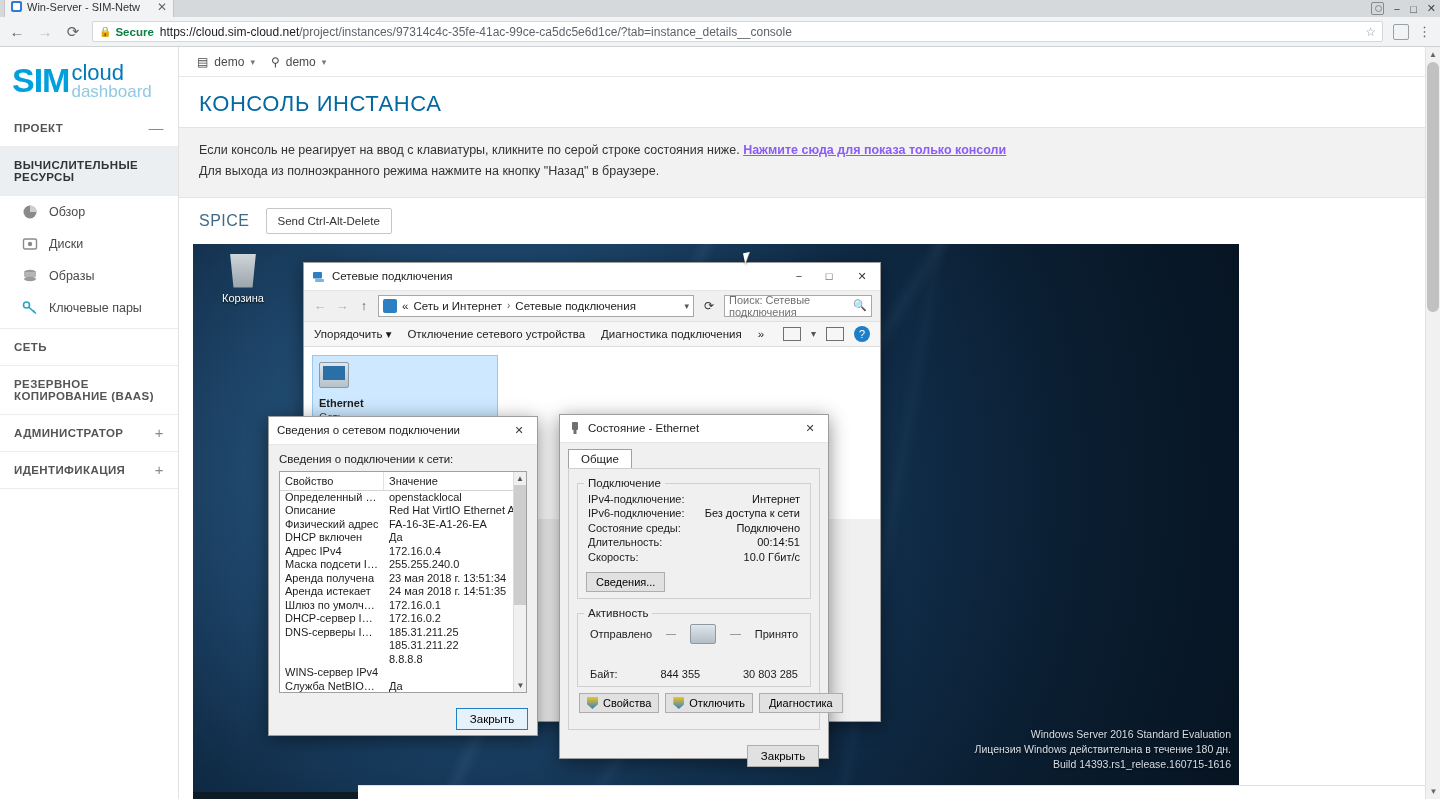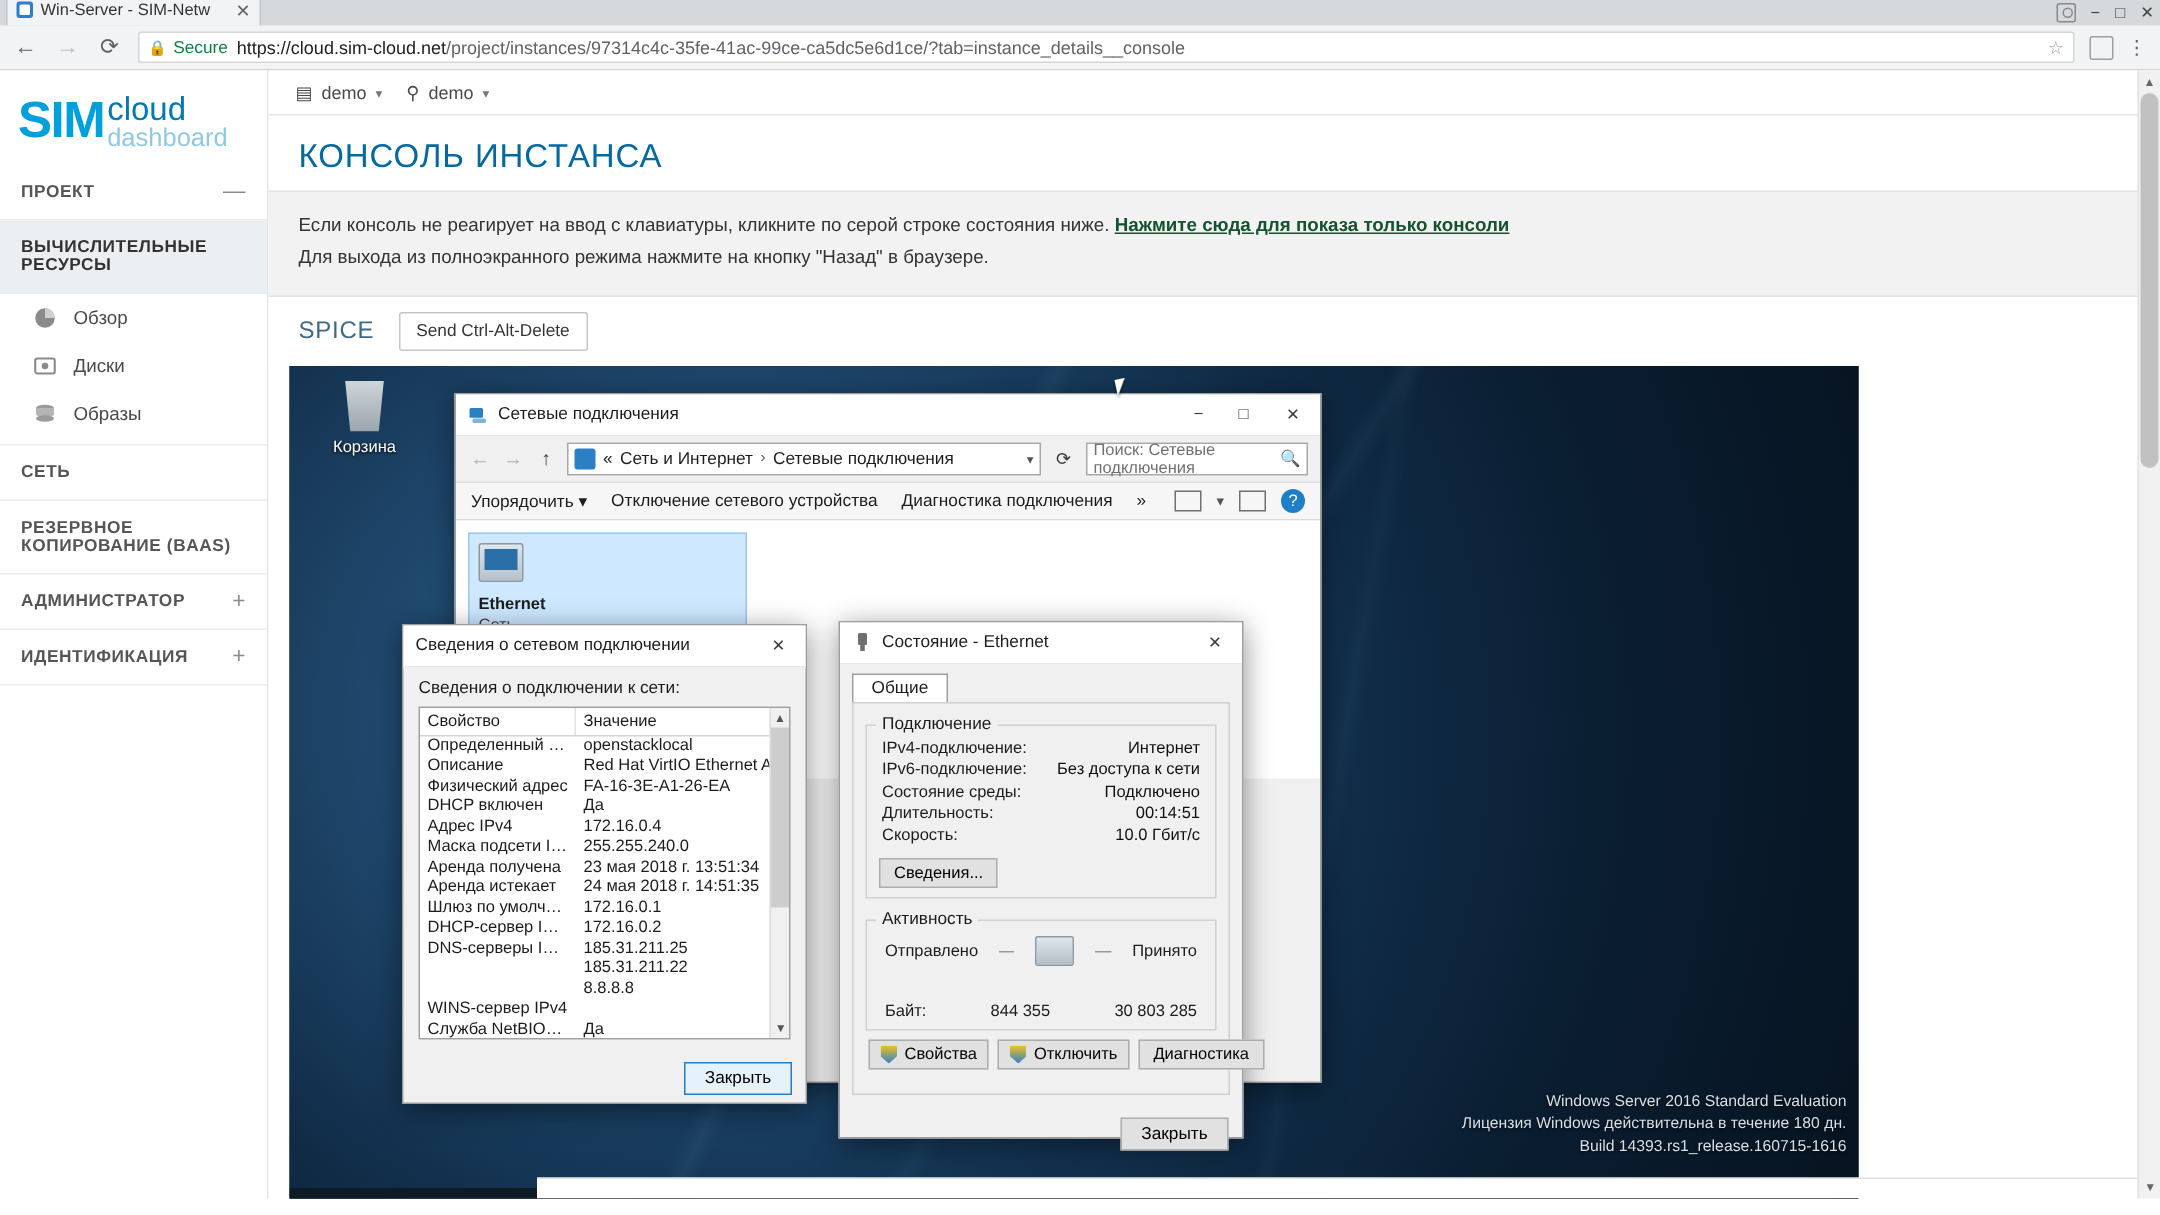--- a/index.html
+++ b/index.html
@@ -47,21 +47,21 @@
     display:flex; align-items:center; padding:0 8px; gap:10px;
   }
   .nav-btn { width:18px; height:18px; color:#5f6368; font-size:15px; line-height:18px; text-align:center; }
   .nav-btn.disabled { color:#bdc1c6; }
   .omnibox {
     flex:1; height:21px; background:#fff; border:1px solid #d4d6d8; border-radius:2px;
     display:flex; align-items:center; padding:0 6px; font-size:12px; color:#202124;
     position:relative;
   }
   .lock { color:#0b8043; font-size:10px; margin-right:4px; }
-  .secure-label { color:#0b8043; margin-right:6px; font-size:11.5px; }
+  .secure-label { color:#0b8043; margin-right:6px; font-size:11.5px;font-weight:bold; }
   .url-host { color:#202124; }
   .url-path { color:#5f6368; }
   .star { margin-left:auto; color:#9aa0a6; font-size:12px; }
   .nav-right { display:flex; align-items:center; gap:9px; }
   .ext-ico { width:16px; height:16px; border:1px solid #9aa0a6; border-radius:2px; }
   .menu-ico { color:#5f6368; font-size:13px; letter-spacing:1px; }
 
   
   .page { position:relative; height:752px; background:#fff; display:flex; }
 
@@ -98,21 +98,21 @@
   .crumb { display:flex; align-items:center; gap:6px; }
   .crumb .caret { font-size:9px; color:#777; }
   .page-title {
     font-size:22px; color:#0369a1; letter-spacing:.6px; padding:14px 20px 10px 20px;
     text-transform:uppercase;
   }
   .notice {
     background:#f2f2f2; border-top:1px solid #e3e3e3; border-bottom:1px solid #e3e3e3;
     padding:12px 20px 14px 20px; font-size:12.5px; color:#333; line-height:1.7;
   }
-  .notice a { color:#14532d; font-weight:bold; text-decoration:underline; }
+  .notice a { color:#8b5cf6; font-weight:bold; text-decoration:underline; }
   .console-bar {
     display:flex; align-items:center; gap:16px; padding:10px 20px 10px 20px;
     background:#fff;
   }
   .spice-label { font-size:16px; color:#3f6a88; letter-spacing:.5px; }
   .btn-ctrl {
     background:#fff; border:1px solid #c6c6c6; border-radius:2px;
     padding:6px 11px; font-size:11.5px; color:#333;
   }
   .console-frame { background:#111; margin-left:14px; width:1046px; height:582px; position:relative; }
@@ -363,20 +363,30 @@
         <span class="ico">
           <svg width="16" height="16" viewBox="0 0 16 16">
               <ellipse cx="8" cy="4" rx="6" ry="2.2" fill="#9a9a9a"></ellipse>
               <path d="M2 4v4c0 1.2 2.7 2.2 6 2.2s6-1 6-2.2V4" fill="#b5b5b5"></path>
               <ellipse cx="8" cy="11" rx="6" ry="2.2" fill="#9a9a9a"></ellipse>
             </svg>
         </span>
         <span>Образы</span>
       </div>
 
+      <div class="side-item">
+        <span class="ico">
+          <svg width="16" height="16" viewBox="0 0 16 16">
+              <circle cx="4.5" cy="5" r="3" fill="none" stroke="#2aa3c4" stroke-width="1.6"></circle>
+              <path d="M6.5 7 L14 13.5" stroke="#2aa3c4" stroke-width="1.6" fill="none"></path>
+              <path d="M11 10.5 l1.6 1.6" stroke="#2aa3c4" stroke-width="1.6"></path>
+            </svg>
+        </span>
+        <span>Ключевые пары</span>
+      </div>
 
 
       <div class="side-group-spacer"></div>
 
       <div class="side-section" style="border-top:1px solid #ececec">
         <span class="label">СЕТЬ</span>
       </div>
       <div class="side-section">
         <span class="label">РЕЗЕРВНОЕ КОПИРОВАНИЕ (BAAS)</span>
       </div>

